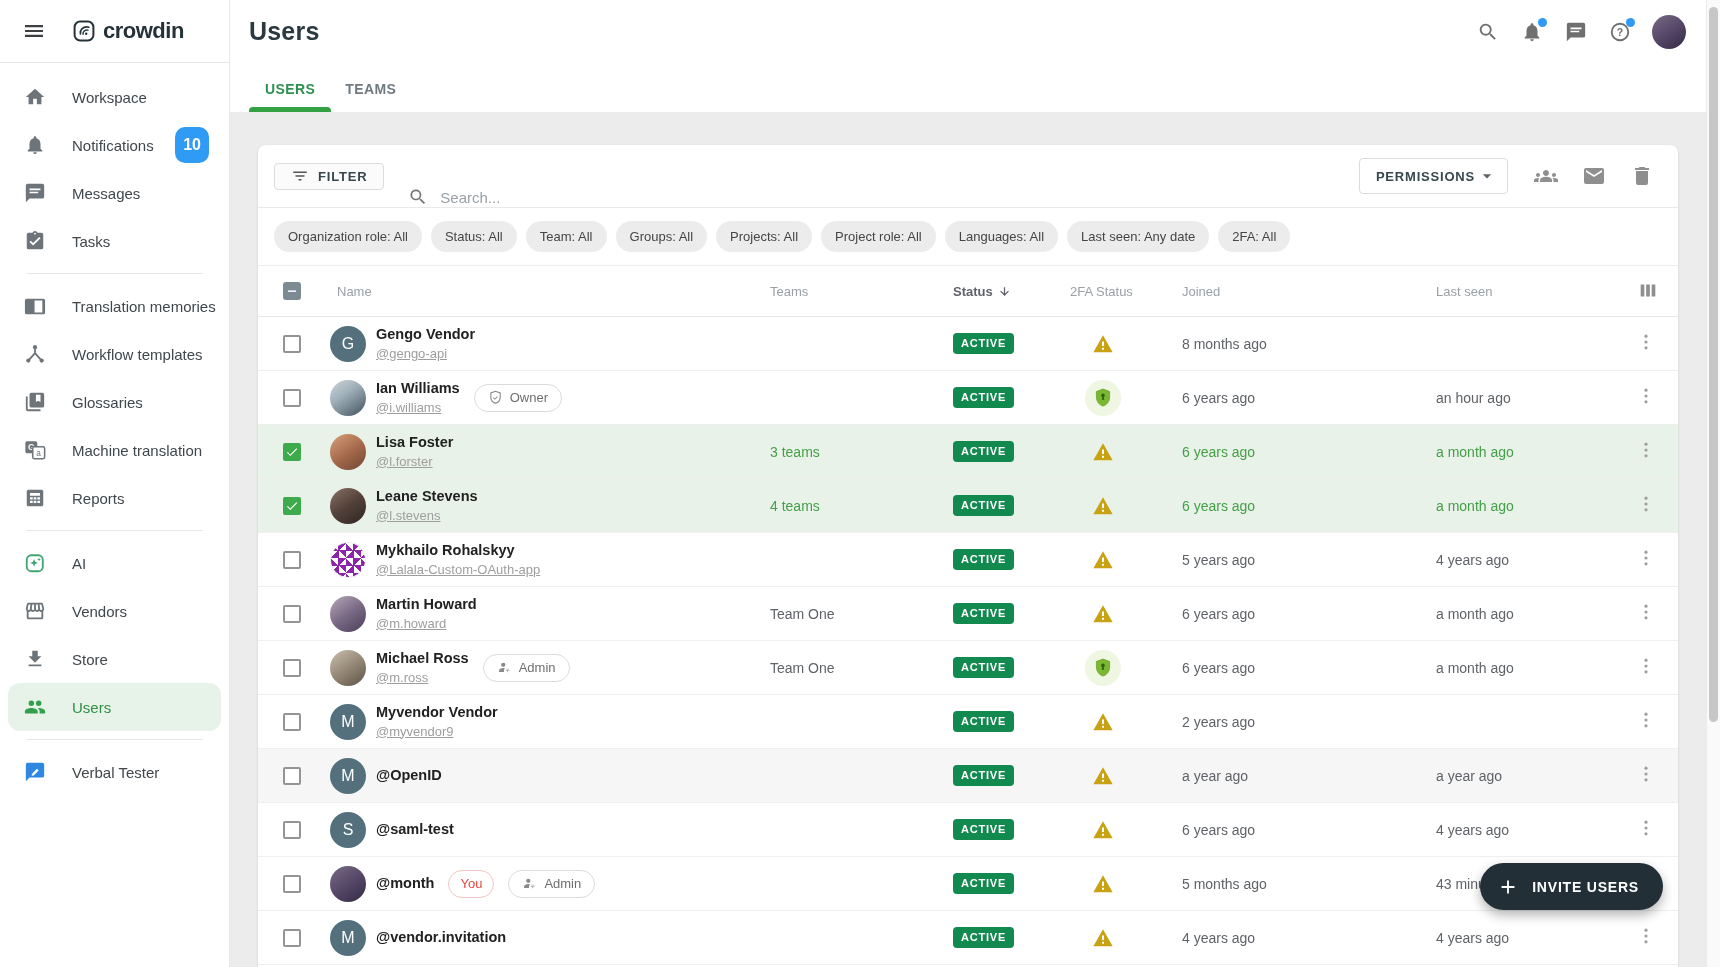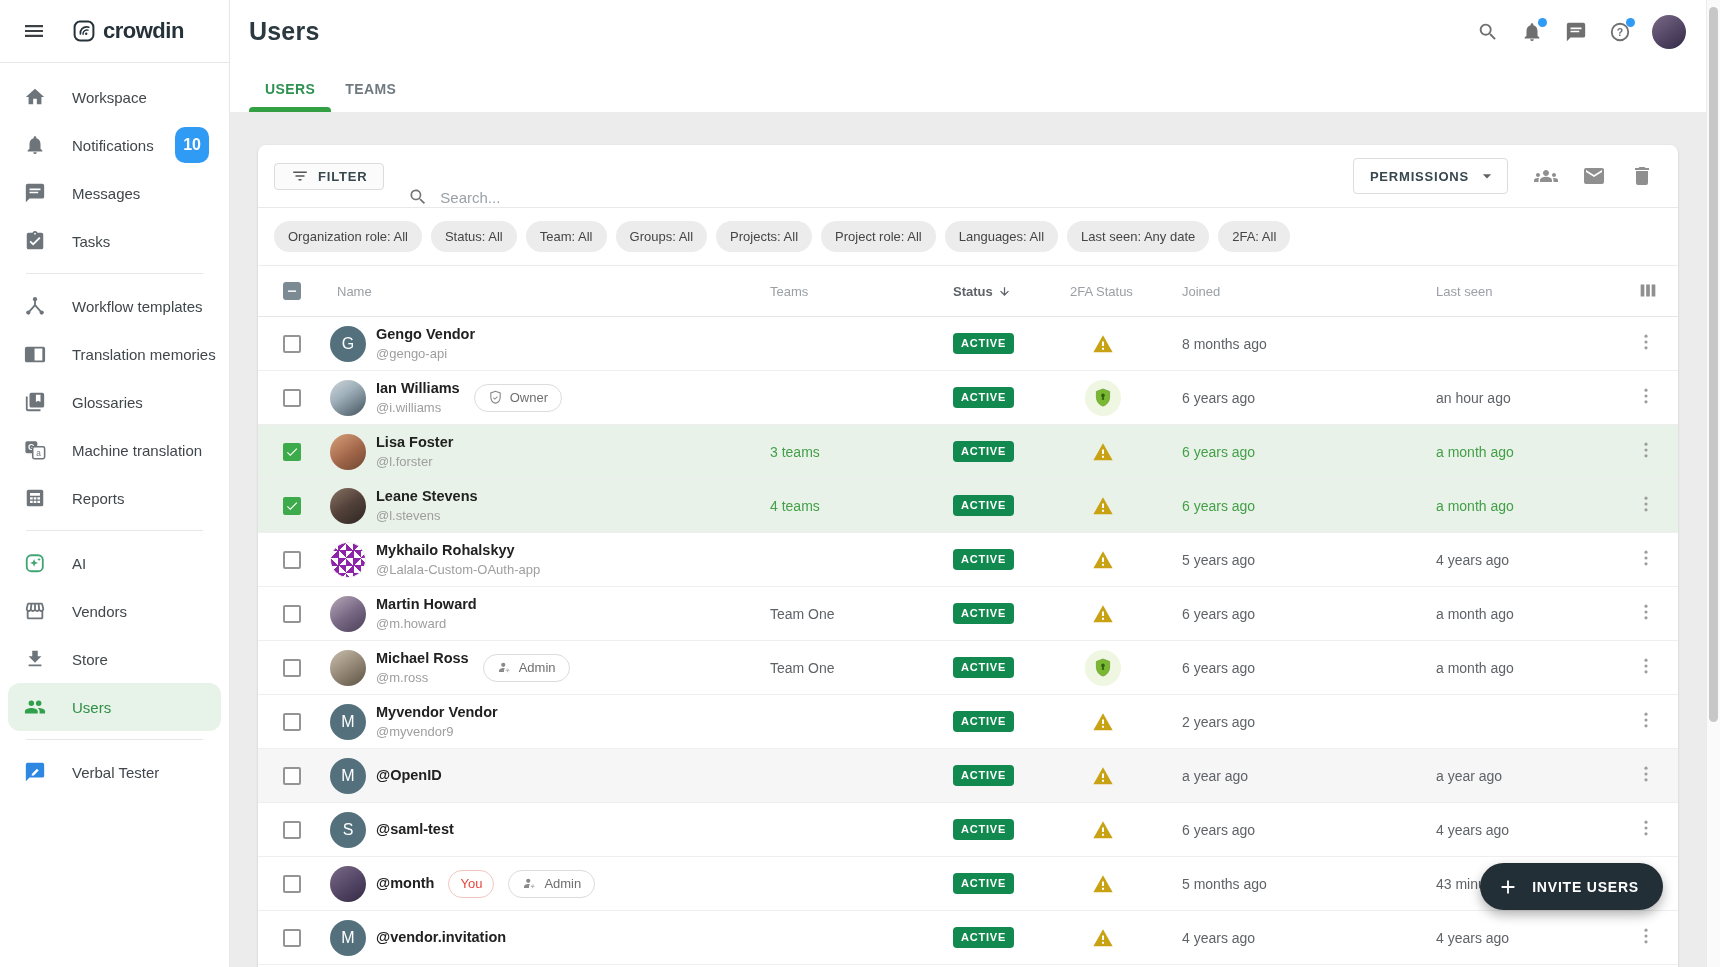--- a/index.html
+++ b/index.html
@@ -45,21 +45,21 @@
   .card{position:absolute;left:28px;top:33px;width:1420px;height:1100px;background:#fff;border-radius:8px;box-shadow:0 1px 3px rgba(0,0,0,0.13);}
 
   
   .toolbar{height:63px;display:flex;align-items:center;padding:0 24px 0 16px;border-bottom:1px solid #e9e9e9;}
   .btn-filter{display:flex;align-items:center;gap:9px;height:27px;padding:0 16px;background:#fbfbfb;border:1px solid #dcdcdc;border-radius:4px;font-size:13px;font-weight:bold;letter-spacing:0.8px;color:#37474f;cursor:pointer;font-family:inherit;}
   .btn-filter .ic{width:18px;height:18px;color:#555;}
   .searchbox{display:flex;align-items:center;gap:12px;margin-left:24px;flex:1;margin-top:42px;}
   .searchbox .ic{width:20px;height:20px;color:#757575;flex:none;}
   .searchbox input{border:none;outline:none;font-size:15px;font-family:inherit;color:#333;width:100%;background:transparent;}
   .searchbox input::placeholder{color:#9aa0a6;}
-  .btn-permissions{display:flex;align-items:center;gap:8px;height:36px;padding:0 10px 0 16px;background:#fff;border:1px solid #dcdcdc;border-radius:4px;font-size:13px;font-weight:bold;letter-spacing:0.8px;color:#37474f;cursor:pointer;margin-right:26px;font-family:inherit;}
+  .btn-permissions{display:flex;align-items:center;gap:2px;height:36px;padding:0 10px 0 16px;background:#fff;border:1px solid #dcdcdc;border-radius:4px;font-size:13px;font-weight:bold;letter-spacing:0.8px;color:#37474f;cursor:pointer;margin-right:26px;font-family:inherit;}
   .btn-permissions .ic{width:20px;height:20px;color:#5f6368;}
   .toolbar-icons{display:flex;align-items:center;gap:24px;}
   .tool-icon{width:24px;height:24px;color:#8f8f8f;cursor:pointer;}
   .tool-icon .ic{width:24px;height:24px;}
 
   
   .chips{display:flex;gap:9px;padding:13px 16px;}
   .chip{height:31px;line-height:31px;padding:0 14px;background:#ececec;border-radius:16px;font-size:13px;color:#454545;white-space:nowrap;cursor:pointer;}
 
   
@@ -87,21 +87,21 @@
   .av-ian{background:linear-gradient(145deg,#cfd6da 0%,#9fb0ba 40%,#42525c 100%);}
   .av-lisa{background:linear-gradient(145deg,#d8a07a 0%,#a2674a 55%,#6e4632 100%);}
   .av-leane{background:linear-gradient(145deg,#8a7263 0%,#52413a 50%,#2e2522 100%);}
   .av-martin{background:linear-gradient(145deg,#b9a9b9 0%,#7a6a85 50%,#4b3f58 100%);}
   .av-michael{background:linear-gradient(145deg,#cabfae 0%,#958877 50%,#5c5244 100%);}
   .av-mike{background:linear-gradient(145deg,#7a6a85 0%,#564868 50%,#332a44 100%);}
   .av-identicon{background:repeating-conic-gradient(#8e24aa 0% 12.5%,#ffffff 12.5% 25%);background-size:15px 15px;border:1px solid #eee;}
   .cell-name{display:flex;align-items:center;gap:14px;padding-left:10px;min-width:0;}
   .name-stack{display:flex;flex-direction:column;justify-content:flex-start;}
   .name-primary{font-size:14.5px;font-weight:bold;color:#212121;line-height:1.2;}
-  .name-secondary{font-size:13px;color:#9e9e9e;margin-top:3px;line-height:1.1;}
+  .name-secondary{font-size:13px;color:#9e9e9e;margin-top:3px;line-height:1.1;text-decoration:underline;}
   .pill{display:inline-flex;align-items:center;gap:7px;height:28px;padding:0 13px;border:1px solid #dcdcdc;border-radius:14px;color:#6f6f6f;font-size:13px;white-space:nowrap;background:#fff;}
   .pill .ic{width:15px;height:15px;color:#8a8a8a;}
   .pill.you{color:#e5483f;border-color:#f0c7c3;padding:0 11px;}
   .cell-teams{font-size:14px;color:#5f6368;padding-left:8px;}
   .row.selected .cell-teams,.row.selected .cell-joined,.row.selected .cell-lastseen{color:#43a047;}
   .cell-status{padding-left:9px;}
   .badge-active{display:inline-block;background:#11894f;color:#fff;font-size:11px;font-weight:bold;letter-spacing:0.8px;padding:5px 8px;border-radius:4px;line-height:1;}
   .cell-2fa{display:flex;}
   .tfa-wrap{width:36px;height:36px;margin-left:21px;display:flex;align-items:center;justify-content:center;border-radius:50%;}
   .tfa-wrap.halo{background:#eff6e2;}
@@ -176,36 +176,36 @@
             <svg class="ic" viewBox="0 0 24 24" fill="currentColor">
               <path d="M19 3h-4.2A2.9 2.9 0 0 0 12 1a2.9 2.9 0 0 0-2.8 2H5a2 2 0 0 0-2 2v14a2 2 0 0 0 2 2h14a2 2 0 0 0 2-2V5a2 2 0 0 0-2-2zm-7 0a1 1 0 1 1 0 2 1 1 0 0 1 0-2zm-2 14-4-4 1.4-1.4L10 14.2l6.6-6.6L18 9z"></path>
             </svg>
           </span>
           <span class="sb-label">Tasks</span>
         </div>
         <div class="sb-divider"></div>
         <div class="sb-item">
           <span class="sb-icon ">
             <svg class="ic" viewBox="0 0 24 24" fill="currentColor">
+              <path d="M21 4H3a2 2 0 0 0-2 2v13a2 2 0 0 0 2 2h18a2 2 0 0 0 2-2V6a2 2 0 0 0-2-2zm-1 15h-8.5V6H20z"></path>
+              <path fill="#fff" d="M13 8h5.5v1.5H13zM13 11h5.5v1.5H13zM13 14h5.5v1.5H13z"></path>
+            </svg>
+          </span>
+          <span class="sb-label">Translation memories</span>
+        </div>
+        <div class="sb-item">
+          <span class="sb-icon ">
+            <svg class="ic" viewBox="0 0 24 24" fill="currentColor">
               <circle cx="12" cy="4.6" r="2.3"></circle>
               <circle cx="4.7" cy="19.2" r="2.3"></circle>
               <circle cx="19.3" cy="19.2" r="2.3"></circle>
               <path d="M11 6.5h2v4.2l5.8 6.5-1.5 1.3-5.3-6-5.3 6-1.5-1.3L11 10.7z"></path>
             </svg>
           </span>
           <span class="sb-label">Workflow templates</span>
-        </div>
-        <div class="sb-item">
-          <span class="sb-icon ">
-            <svg class="ic" viewBox="0 0 24 24" fill="currentColor">
-              <path d="M21 4H3a2 2 0 0 0-2 2v13a2 2 0 0 0 2 2h18a2 2 0 0 0 2-2V6a2 2 0 0 0-2-2zm-1 15h-8.5V6H20z"></path>
-              <path fill="#fff" d="M13 8h5.5v1.5H13zM13 11h5.5v1.5H13zM13 14h5.5v1.5H13z"></path>
-            </svg>
-          </span>
-          <span class="sb-label">Translation memories</span>
         </div>
         <div class="sb-item">
           <span class="sb-icon ">
             <svg class="ic" viewBox="0 0 24 24" fill="currentColor">
               <path d="M4 6H2v14a2 2 0 0 0 2 2h14v-2H4zM20 2H8a2 2 0 0 0-2 2v12a2 2 0 0 0 2 2h12a2 2 0 0 0 2-2V4a2 2 0 0 0-2-2zm-2 10-2.5-1.5L13 12V4h5z"></path>
             </svg>
           </span>
           <span class="sb-label">Glossaries</span>
         </div>
         <div class="sb-item">

